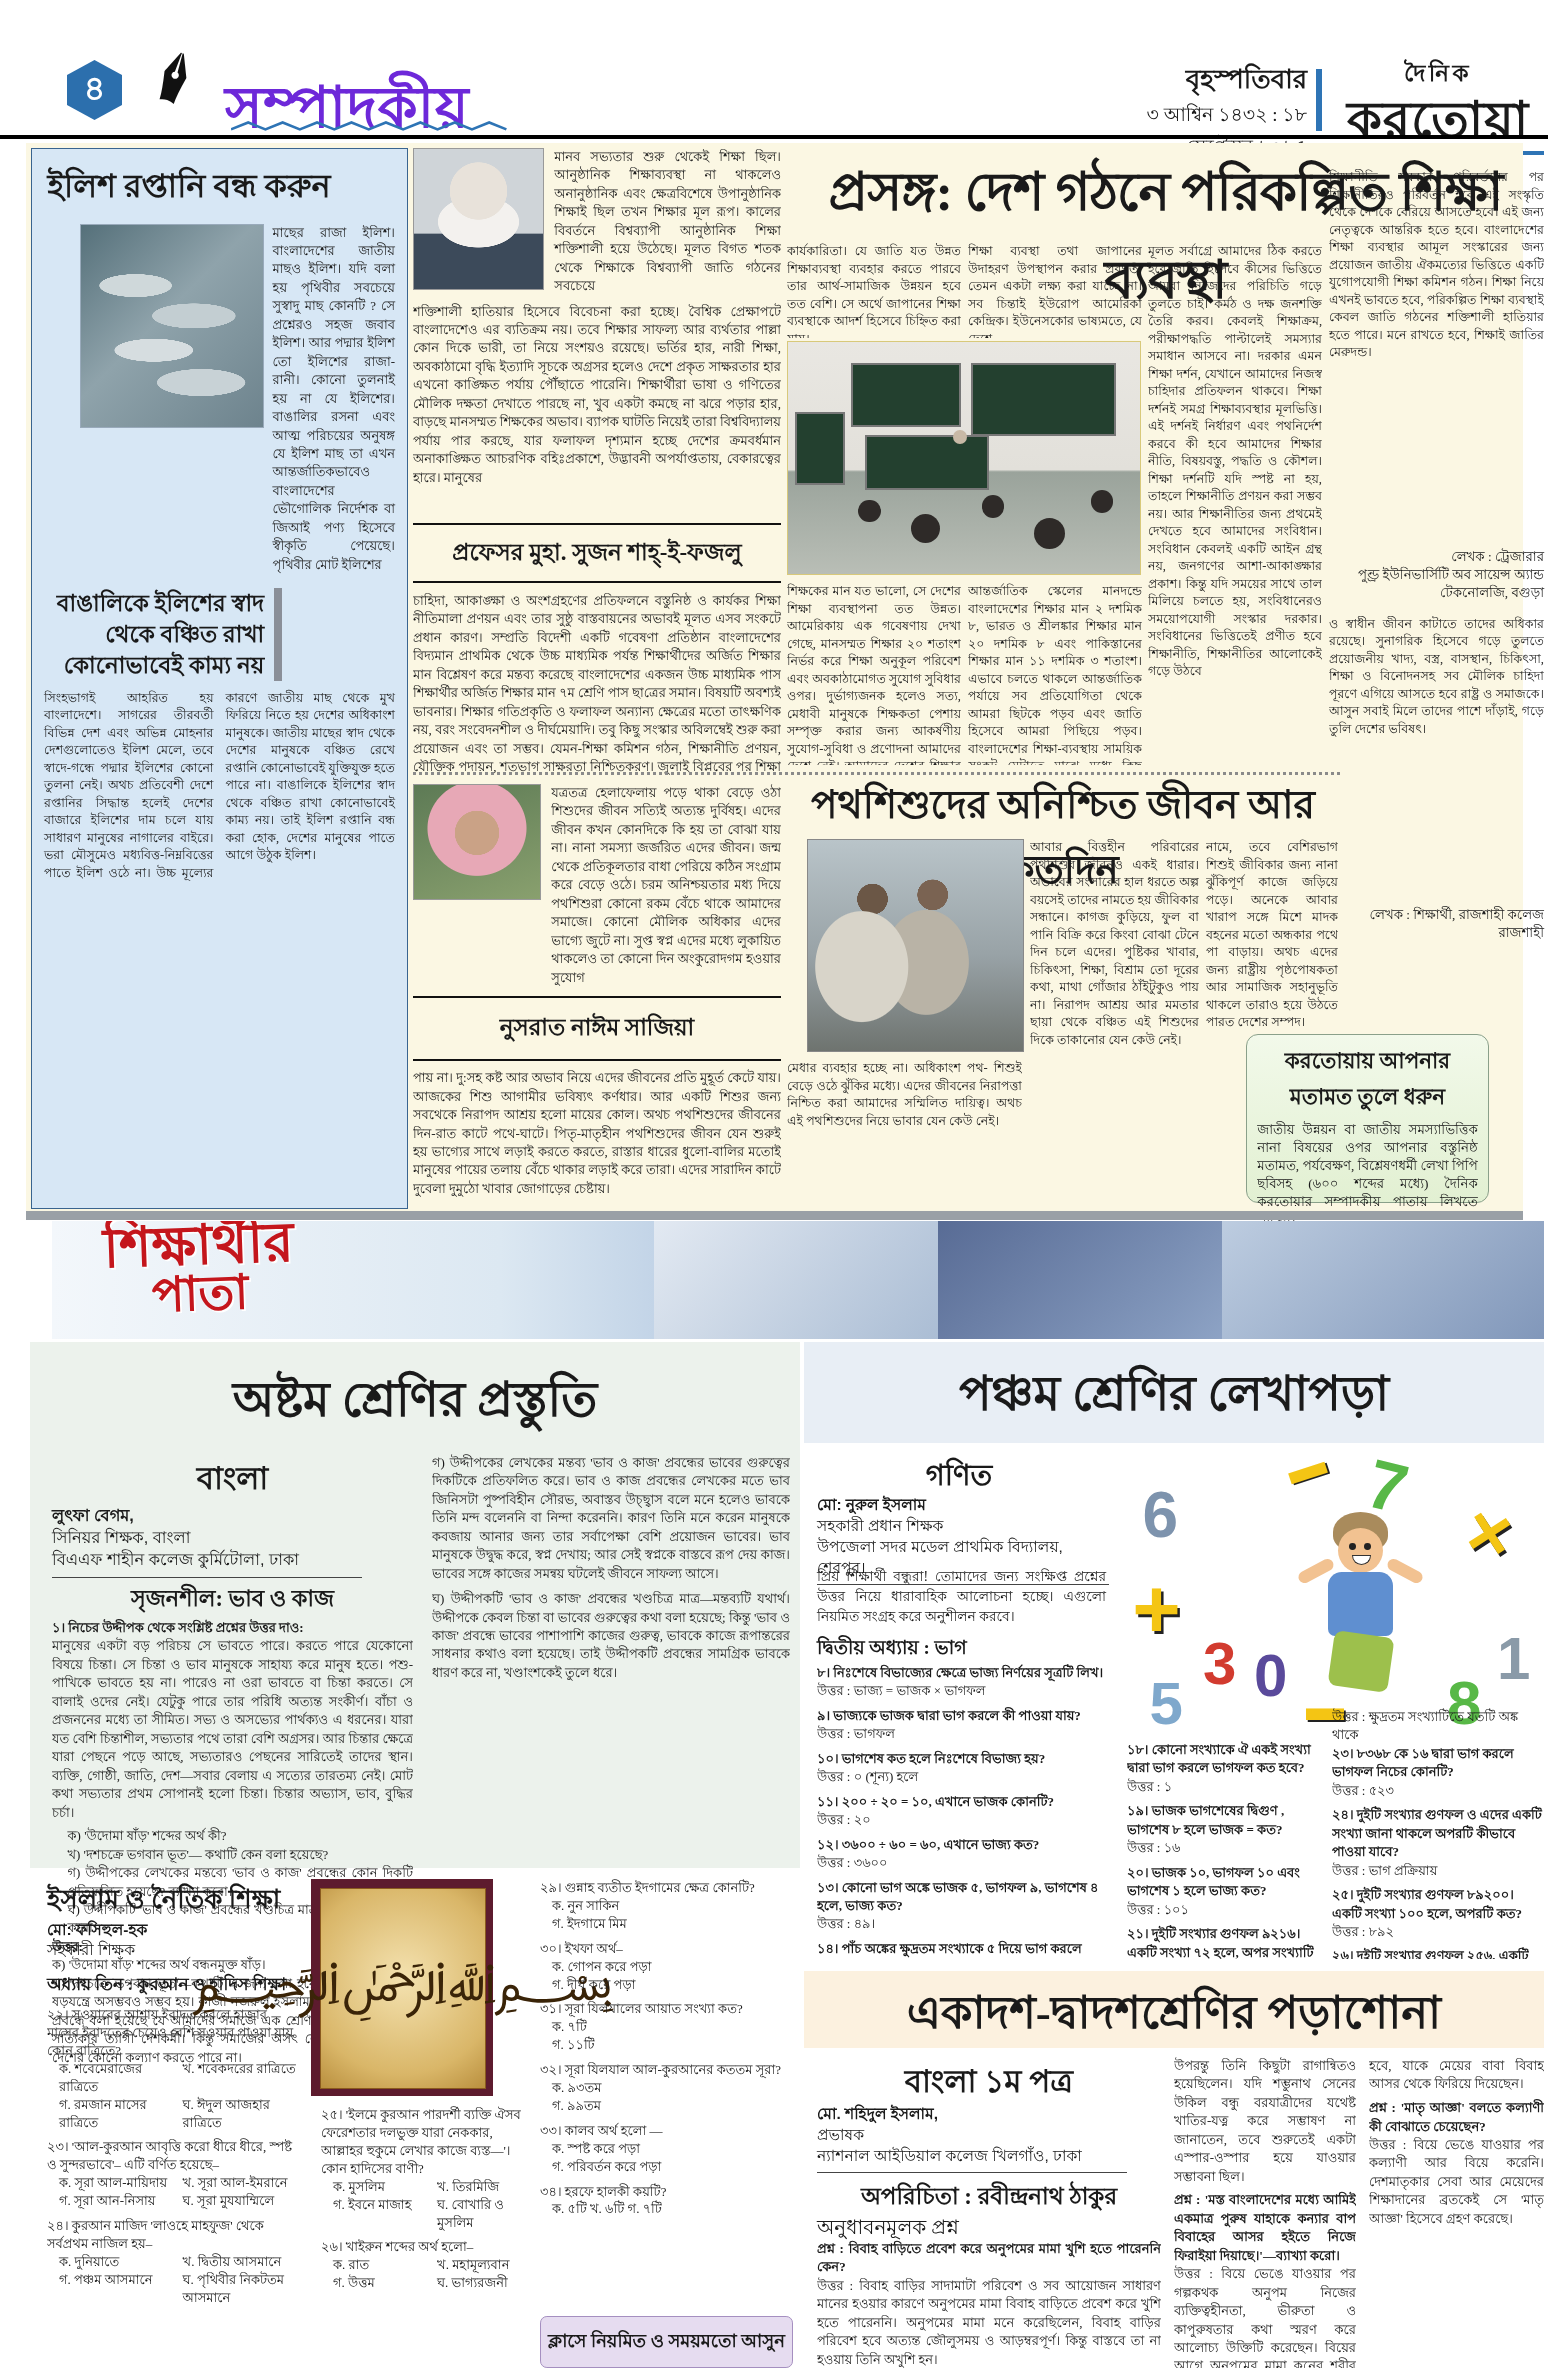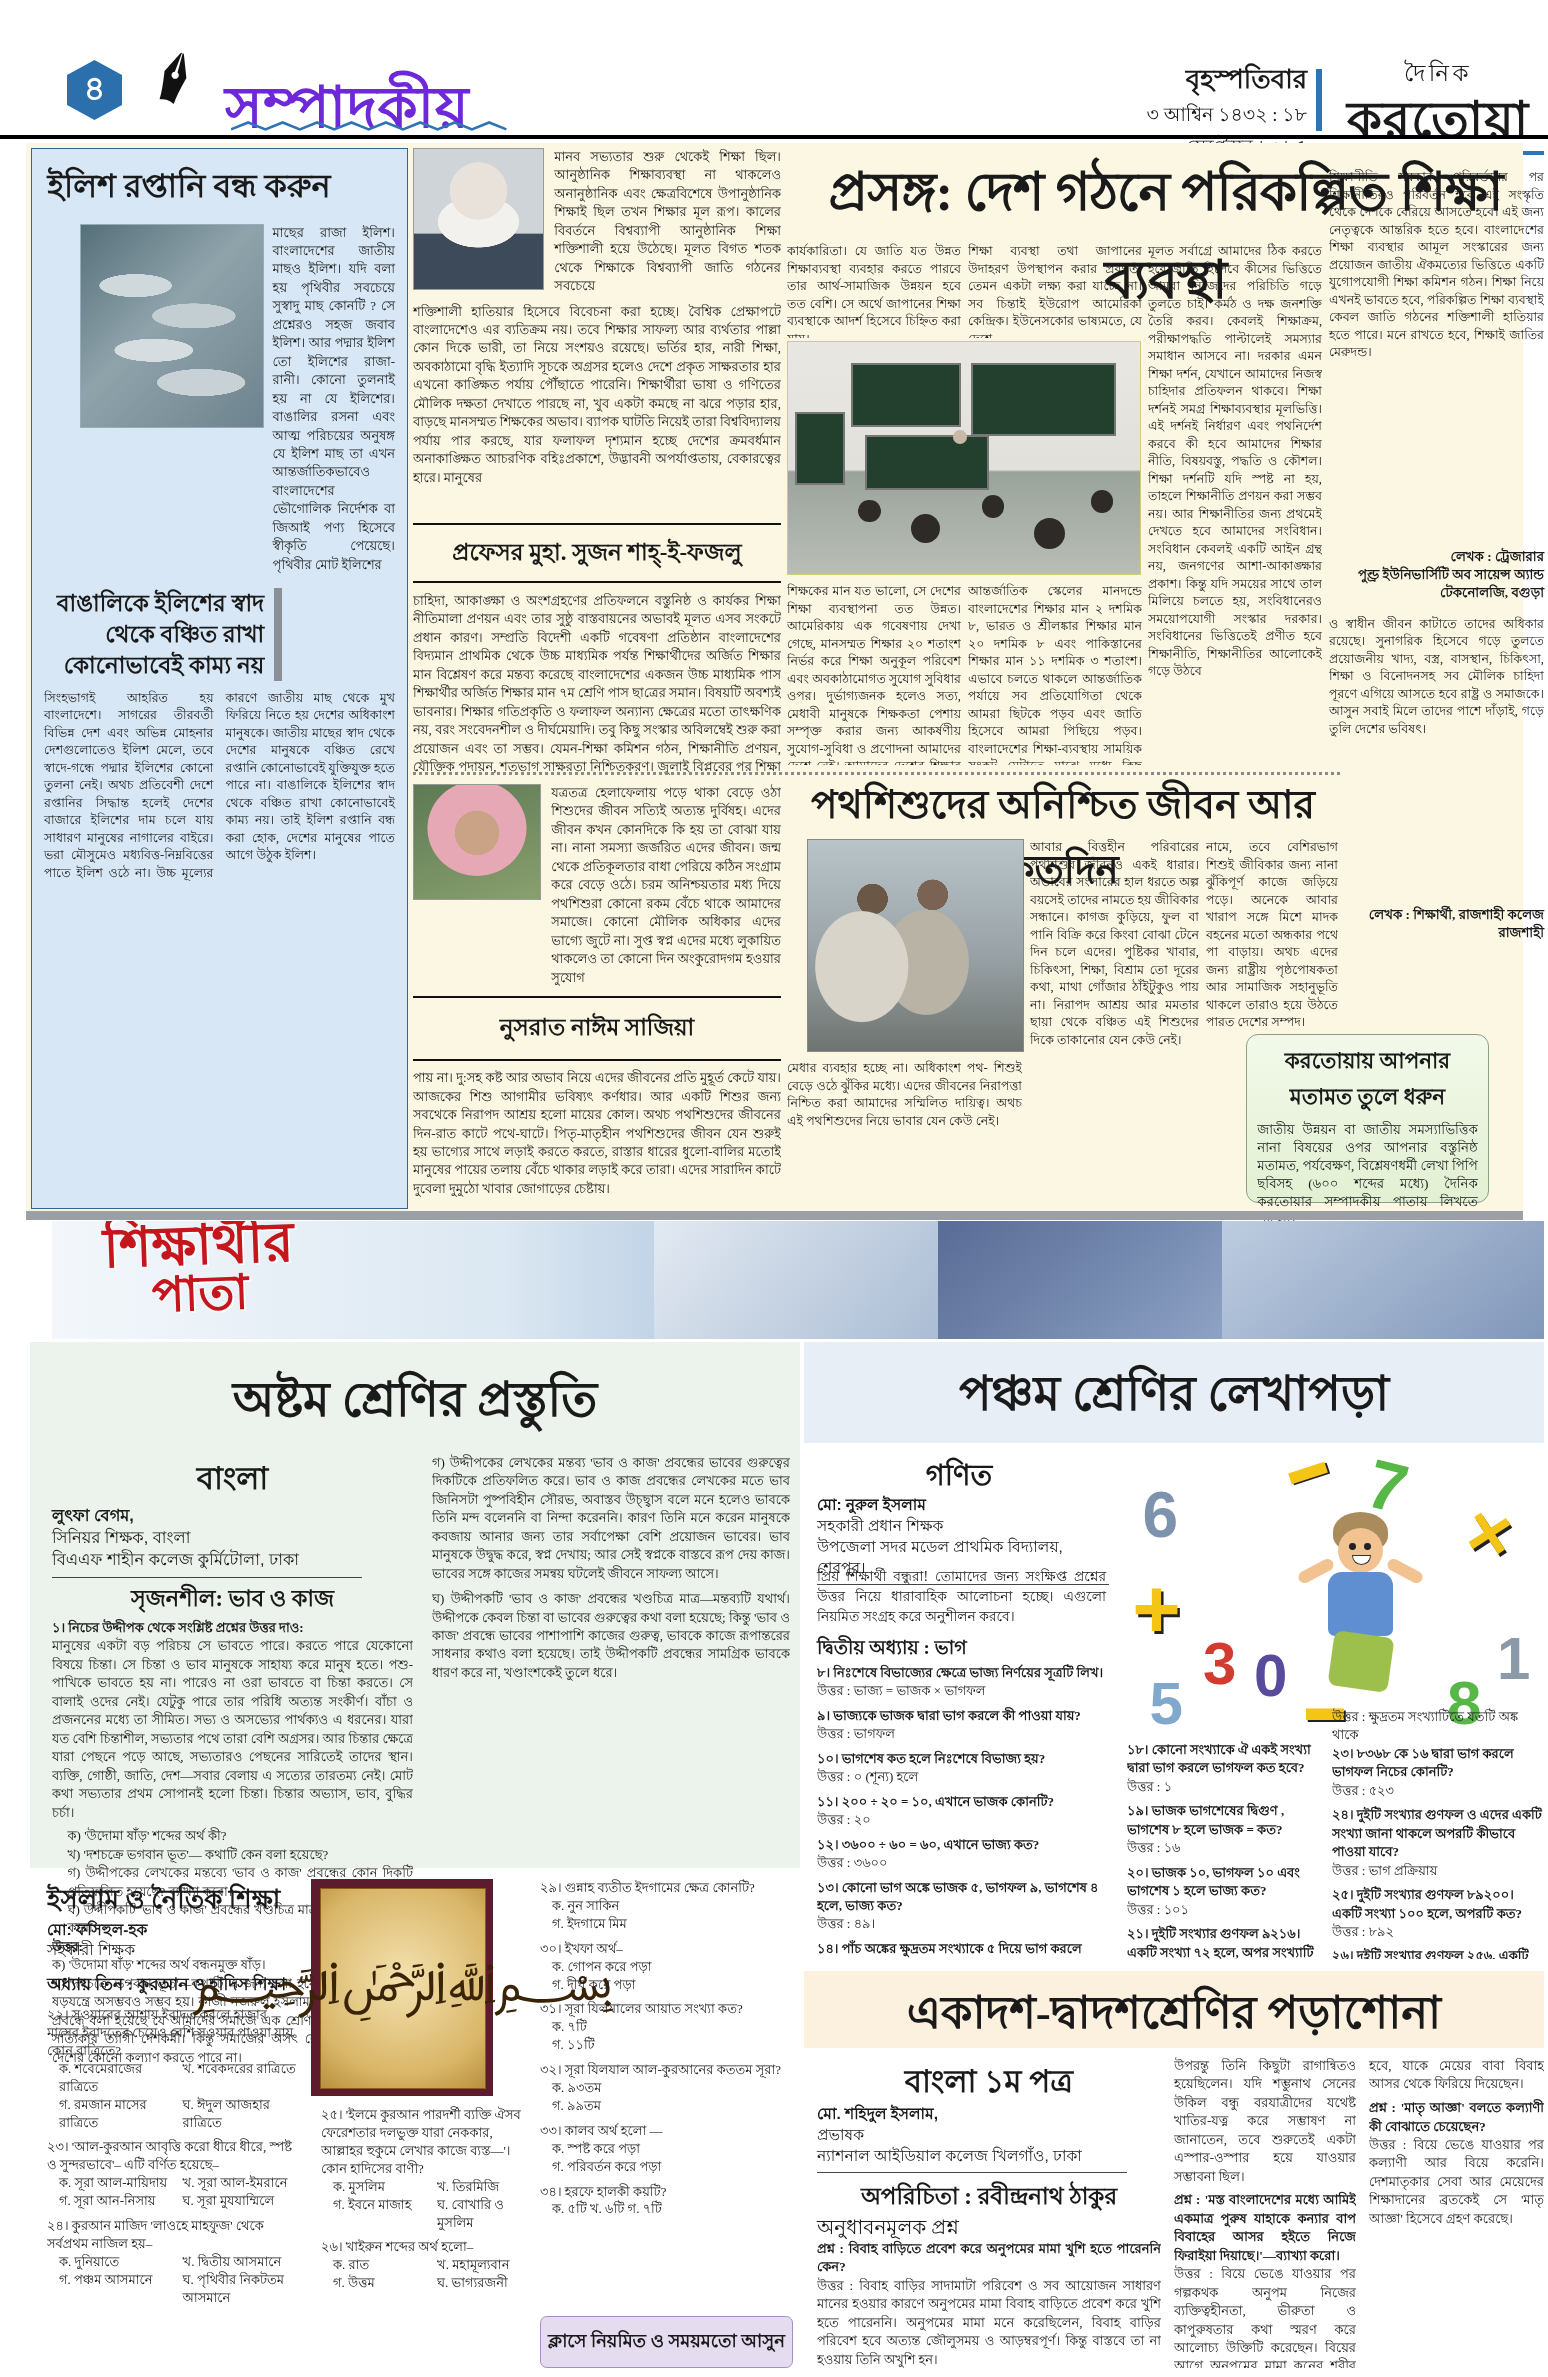--- a/index.html
+++ b/index.html
@@ -18,21 +18,21 @@
            font-size:34px;font-weight:bold;}
   #pen{left:145px;top:34px;font-size:74px;transform:rotate(-72deg);color:#111;}
   #sec-title{left:225px;top:64px;font-size:57px;font-weight:800;color:#6d28d9;
              font-family:"Liberation Sans",sans-serif;letter-spacing:0.9px;}
   #squiggle{left:231px;top:119px;}
   #date-block{left:1075px;top:64px;width:232px;text-align:right;}
   #weekday{font-size:26px;font-weight:bold;line-height:1.2;}
   #dateline{font-size:19px;margin-top:5.2px;}
   #logo-sep{left:1316px;top:69px;width:6px;height:62px;background:#2e74b5;}
   #logo{left:1332px;top:55px;width:212px;text-align:center;font-family:"Liberation Sans",sans-serif;}
-  #logo .pfx{font-size:23px;font-weight:400;letter-spacing:3.4px;}
+  #logo .pfx{font-size:23px;font-weight:700;letter-spacing:3.4px;}
   #logo .nm{font-size:50px;font-weight:900;letter-spacing:0.9px;line-height:1.05;}
   #logo .bar{height:4.3px;background:#2e74b5;margin-top:4.3px;}
   #toprule{left:0;top:135px;width:1548px;height:4.3px;background:#000;}
 
   
   #edzone{left:26px;top:143px;width:1497px;height:1068px;background:#fbf7e3;}
 
   
   #ilish{left:31px;top:148px;width:377px;height:1061px;background:#d7e7f5;
          border:1.7px solid #39648f;box-sizing:border-box;padding:10.3px 12px;}
@@ -68,21 +68,21 @@
   #class-photo{left:787px;top:341px;width:354px;height:234px;border:1.7px solid #d8c97a;box-sizing:border-box;
       background:
         linear-gradient(180deg,#e9e7e2 0%,#e2e0da 55%,#9aa39b 56%,#b9beb6 100%);}
   #class-photo .board{position:absolute;background:#23402f;border:2.6px solid #777;}
   #class-photo .b1{left:18%;top:9%;width:30%;height:26%;}
   #class-photo .b2{left:52%;top:9%;width:40%;height:30%;}
   #class-photo .b3{left:22%;top:40%;width:34%;height:22%;}
   #class-photo .b4{left:2%;top:30%;width:13%;height:30%;}
   #class-photo .head{position:absolute;border-radius:50%;background:#2e2a28;width:22.4px;height:22.4px;}
 
-  .authsig{text-align:right;font-size:13.3px;line-height:1.35;margin-top:6.9px;font-weight:bold;}
+  .authsig{text-align:right;font-size:13.3px;line-height:1.35;margin-top:6.9px;}
 
   
   #dotsep{left:413px;top:772px;width:927px;border-top:3.4px dotted #8a8a8a;}
   #street-left{left:413px;top:784px;width:368px;height:425px;}
   #street-head-row{display:flex;gap:10.3px;}
   #hijab-photo{width:126px;height:114px;flex:none;border:0.9px solid #999;
       background:
         radial-gradient(circle 22.4px at 50% 42%,#caa286 98%,transparent),
         radial-gradient(ellipse 50px 48px at 50% 38%,#e7a8b6 98%,transparent),
         linear-gradient(160deg,#5d7a55,#89a06e);}

